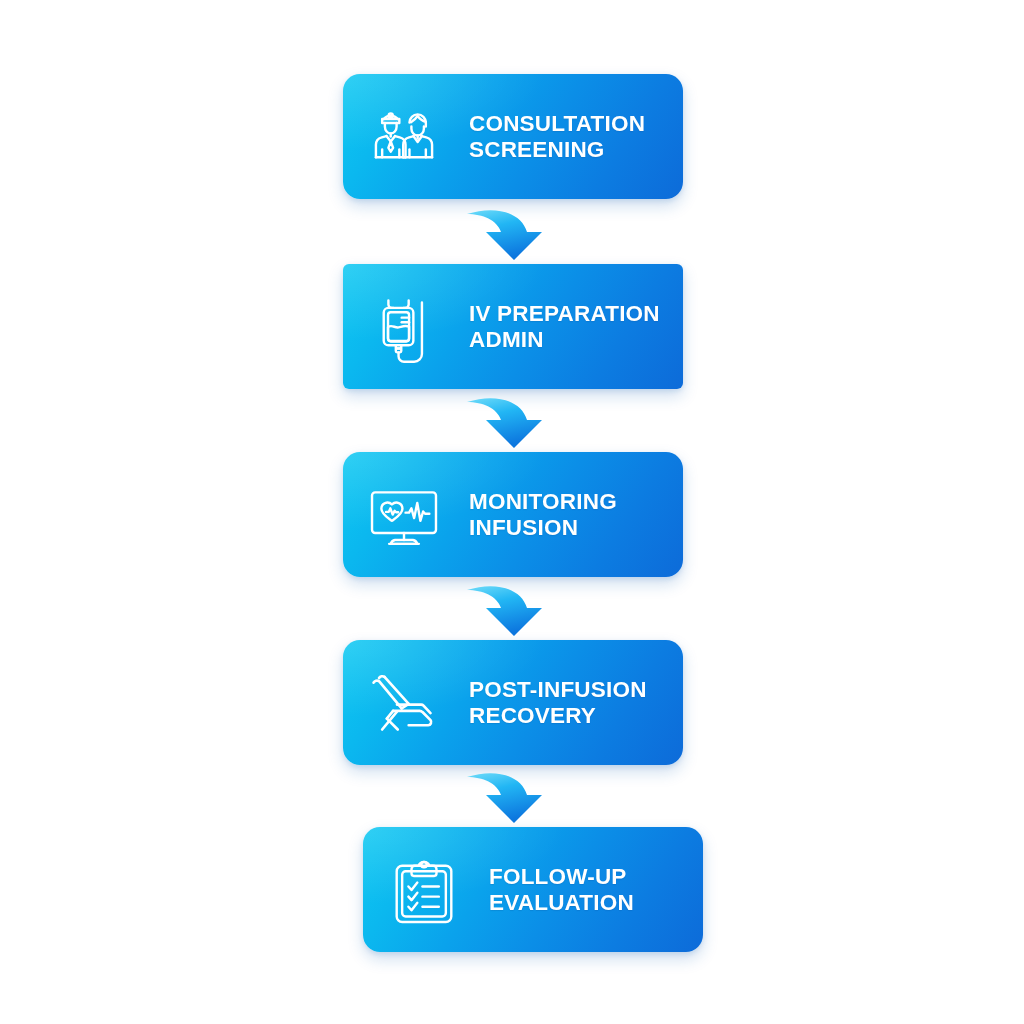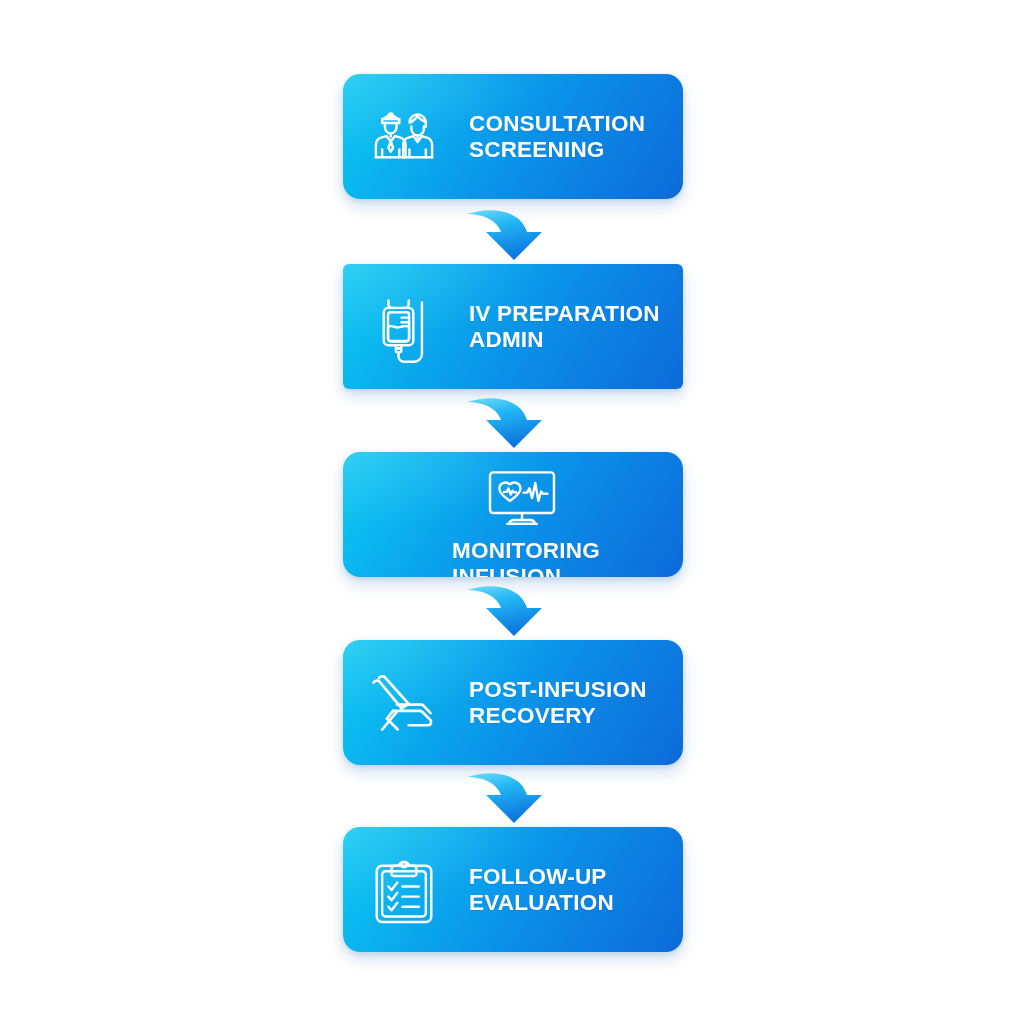--- a/index.html
+++ b/index.html
@@ -51,23 +51,23 @@
     display: flex;
     flex-direction: row;
     align-items: center;
     box-sizing: border-box;
     padding-left: 18px;
     overflow: hidden;
   }
 
   .step-1 { top: 0px;   }
   .step-2 { top: 190px; border-radius: 6px; }
-  .step-3 { top: 378px; flex-direction: column; }
+  .step-3 { top: 378px; }
   .step-4 { top: 566px; }
-  .step-5 { top: 753px; }
+  .step-5 { top: 753px; margin-left: 20px; }
 
   
   .step::before {
     content: "";
     position: absolute;
     left: 0; top: 0;
     width: 60%;
     height: 62%;
     background: radial-gradient(ellipse at top left,
                 rgba(255,255,255,0.14) 0%,

